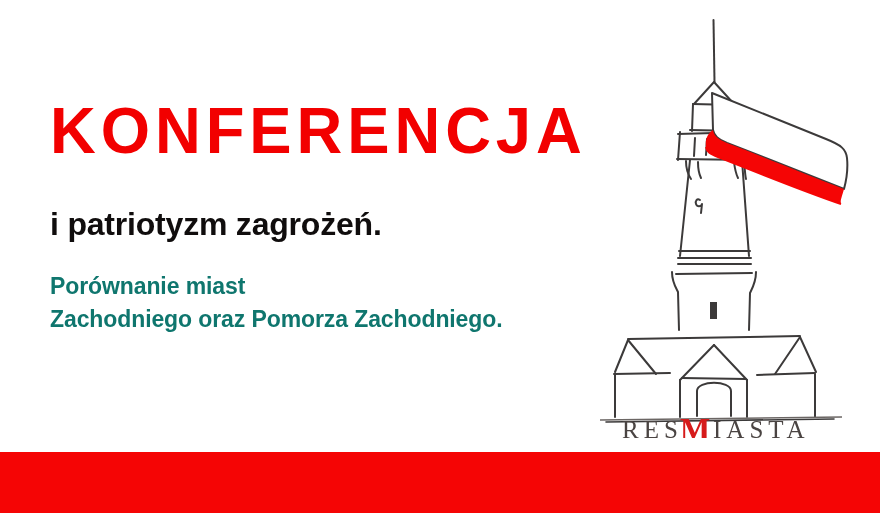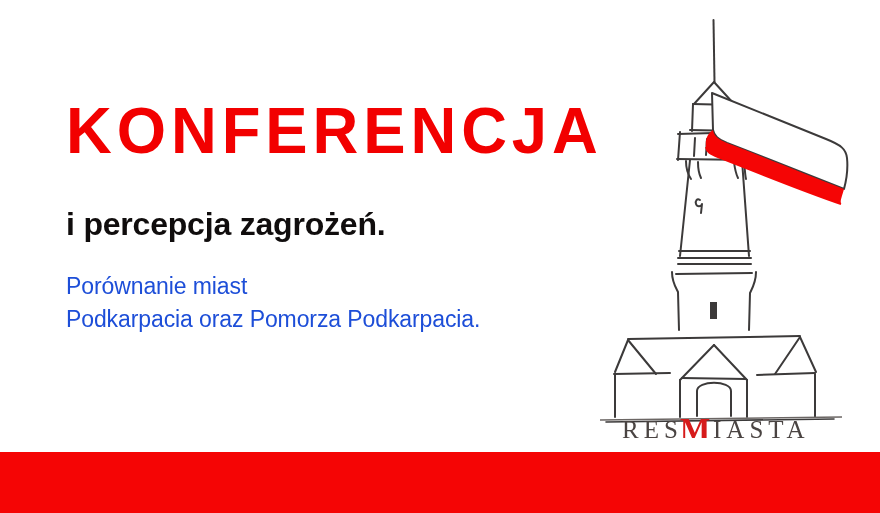--- a/index.html
+++ b/index.html
@@ -14,21 +14,21 @@
     position: relative;
     width: 880px;
     height: 513px;
     background: #ffffff;
     overflow: hidden;
   }
 
   
   .text-column {
     position: absolute;
-    left: 66px;
+    left: 50px;
     top: 96px;
     width: 580px;
   }
 
   .headline {
     font-family: "Liberation Sans", sans-serif;
     font-weight: bold;
     font-size: 64px;
     line-height: 70px;
     letter-spacing: 5px;
@@ -51,25 +51,25 @@
   }
   .subtitle-line {
     display: block;
     white-space: nowrap;
   }
 
   .details {
     margin: 0;
     padding-top: 25px;
     font-family: "Liberation Sans", sans-serif;
-    font-weight: normal;
+    font-weight: bold;
     font-size: 23px;
     line-height: 33px;
     letter-spacing: -0.1px;
-    color: #1d4ed8;
+    color: #0f766e;
   }
   .details-line {
     display: block;
     white-space: nowrap;
   }
 
   
   .logo {
     position: absolute;
     left: 594px;
@@ -97,26 +97,26 @@
 </head>
 <body>
 
 <div class="poster">
 
   <div class="text-column">
 
     <h1 class="headline">KONFERENCJA</h1>
 
     <p class="subtitle">
-      <span class="subtitle-line">i percepcja zagrożeń.</span>
+      <span class="subtitle-line">i patriotyzm zagrożeń.</span>
     </p>
 
     <p class="details">
       <span class="details-line">Porównanie miast</span>
-      <span class="details-line">Podkarpacia oraz Pomorza Podkarpacia.</span>
+      <span class="details-line">Zachodniego oraz Pomorza Zachodniego.</span>
     </p>
 
   </div>
 
   <div class="logo">
     <svg viewBox="0 0 260 430" xmlns="http://www.w3.org/2000/svg">
       <g fill="none" stroke="#3c3a3a" stroke-width="2" stroke-linecap="round" stroke-linejoin="round">
 
         <path d="M119.5 12 L120.5 74"></path>
 

